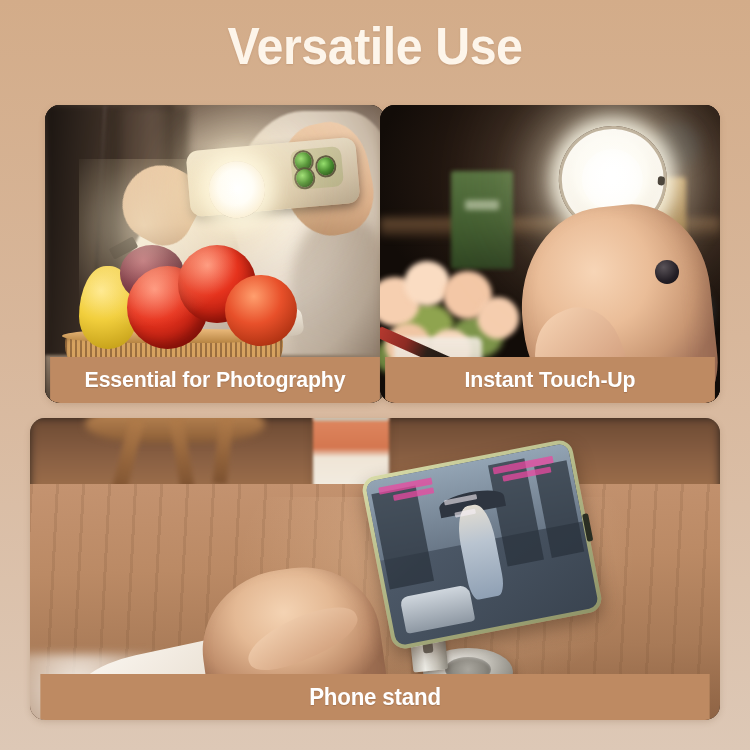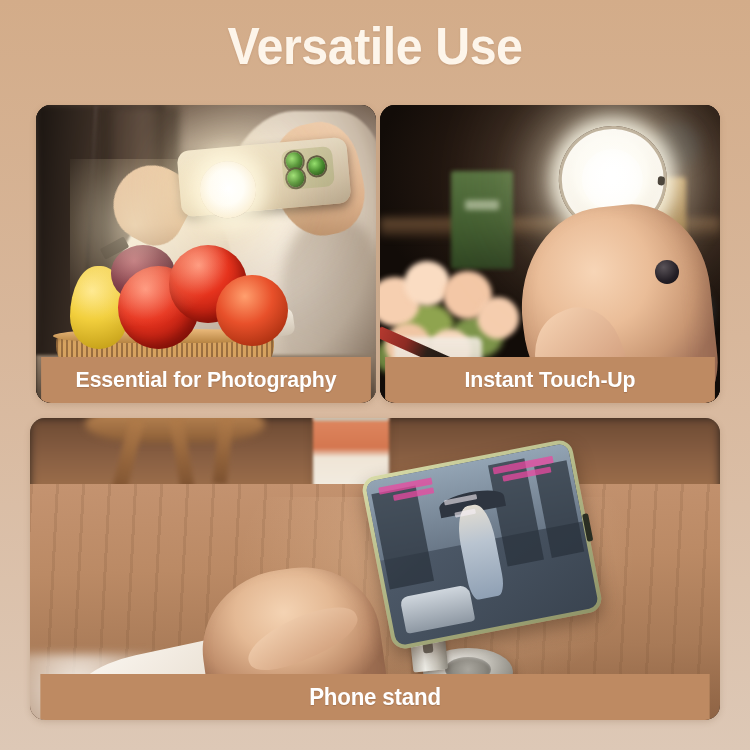--- a/index.html
+++ b/index.html
@@ -33,21 +33,21 @@
   }
   .row-top{ position:absolute; left:0; top:0; width:690px; height:298px; }
 
   .card{
     position:absolute;
     border-radius:15px;
     overflow:hidden;
     background:#2a211b;
     box-shadow:0 2px 6px rgba(120,85,58,.22);
   }
-  .card-a{ left:6px;   top:0; width:340px; height:298px; }
+  .card-a{ left:15px;   top:0; width:340px; height:298px; }
   .card-b{ left:350px; top:0; width:340px; height:298px; }
   .card-c{ left:0; top:313px; width:690px; height:302px; }
 
   .photo{ position:absolute; inset:0; overflow:hidden; }
 
   
   .caption{
     position:absolute; left:0; bottom:0; width:100%;
     height:46px;
     background:#be8a62;

